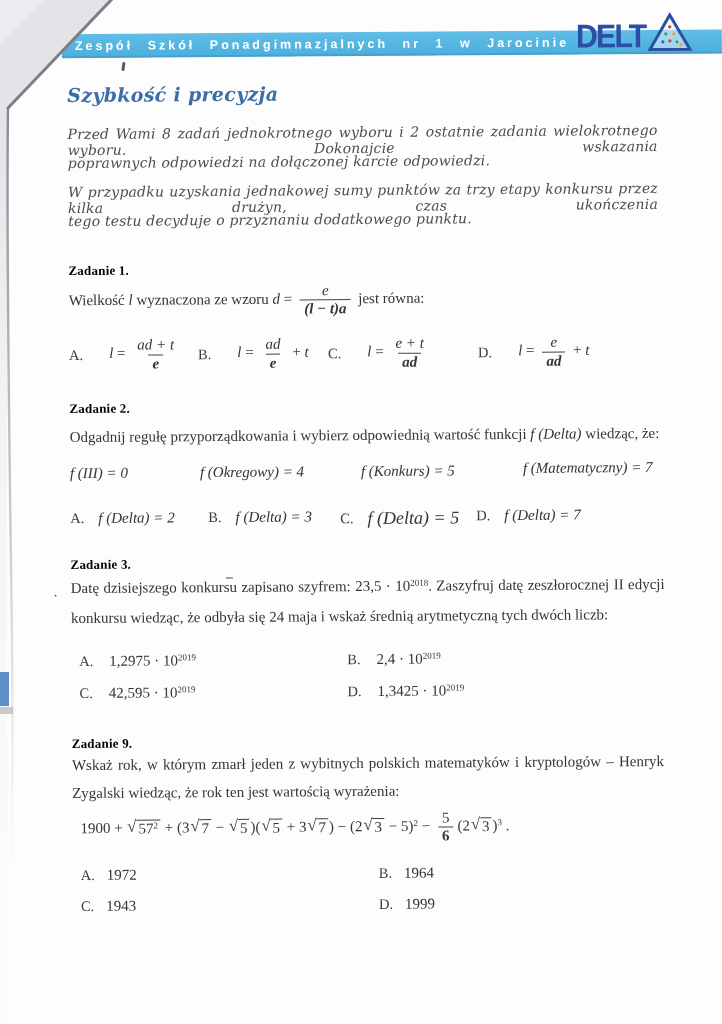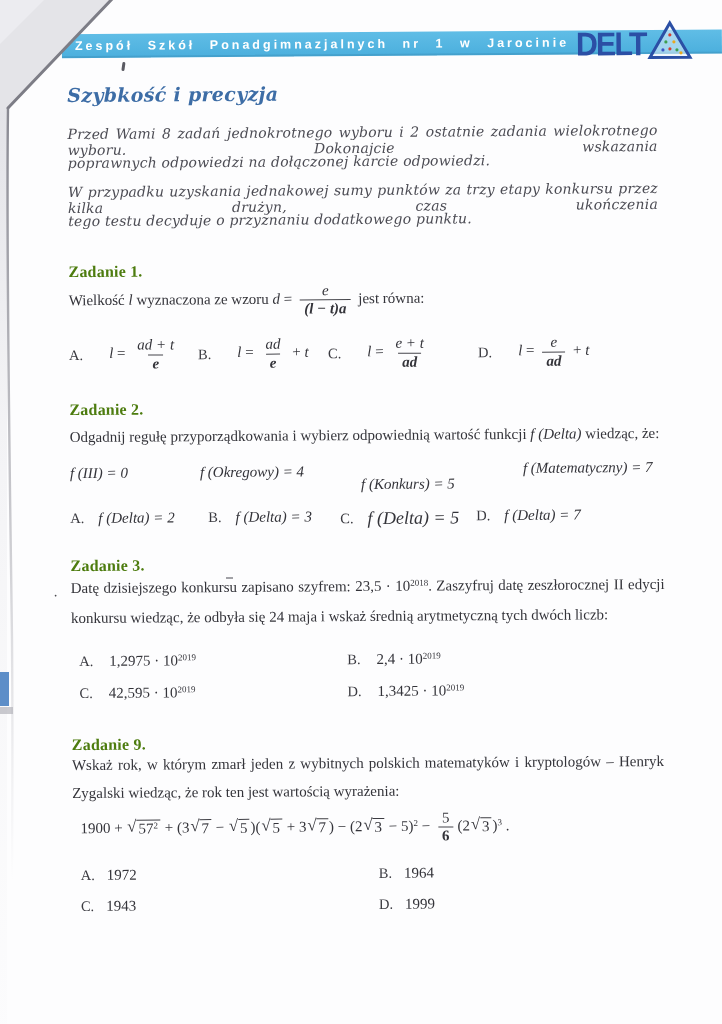--- a/index.html
+++ b/index.html
@@ -8,34 +8,34 @@
   .sheet{position:absolute;inset:0;transform:rotate(-0.4deg);transform-origin:80px 60px;}
 
   
   .banner{position:absolute;left:62px;top:34px;width:660px;height:24px;
           background:linear-gradient(180deg,#60bde6,#4bafdd);
           box-shadow:inset 0 -2px 0 rgba(50,125,165,.30);display:flex;align-items:center;}
   .banner-text{color:#ffffff;font-family:"Liberation Sans",sans-serif;font-weight:bold;
           font-size:12.5px;letter-spacing:3px;word-spacing:8px;padding-left:13px;white-space:nowrap;}
 
   
-  .logo{position:absolute;left:576px;top:24px;height:40px;display:flex;align-items:flex-end;z-index:3;}
+  .logo{position:absolute;left:576px;top:16px;height:40px;display:flex;align-items:flex-end;z-index:3;}
   .logo-text{font-family:"Liberation Sans",sans-serif;font-weight:800;font-size:33px;line-height:1;
           color:#2b4fa5;letter-spacing:-2px;transform:scaleX(.92);transform-origin:left bottom;}
   .logo svg{margin-left:-5px;display:block;}
 
   
   .title{position:absolute;left:67px;top:84px;font-family:"DejaVu Serif",serif;font-weight:bold;
           font-style:italic;font-size:19px;color:#3d6da6;letter-spacing:.3px;}
   .intro-line{position:absolute;left:67px;font-family:"DejaVu Serif",serif;font-style:italic;
           font-size:14px;color:#4c4c54;letter-spacing:.2px;white-space:nowrap;}
   .ij{white-space:normal;width:590px;text-align:justify;text-align-last:justify;}
 
   
-  .zh{position:absolute;left:67px;font-weight:bold;font-size:16px;color:#4d7c0f;letter-spacing:.2px;}
+  .zh{position:absolute;left:67px;font-weight:bold;font-size:13px;color:#000000;letter-spacing:.2px;}
 
   
   .qtext{position:absolute;font-size:15px;color:#34343a;}
   .jwide{width:594px;text-align:justify;text-align-last:justify;}
   .mi{font-style:italic;}
   .it{font-style:italic;}
   sup,.sup{font-size:.6em;line-height:0;vertical-align:.55em;}
 
   .frac{display:inline-flex;flex-direction:column;align-items:center;text-align:center;
         vertical-align:middle;margin:0 4px;line-height:1.15;}
@@ -119,21 +119,21 @@
       <span class="qtext" style="position:static;"><span class="it">l</span> = <span class="frac itf">
             <span class="num">e</span>
             <span class="den">ad</span>
           </span> + <span class="it">t</span></span>
     </div>
 
     <div class="zh" style="top:401px;">Zadanie 2.</div>
     <div class="qtext" style="left:67px;top:429px;">Odgadnij regułę przyporządkowania i wybierz odpowiednią wartość funkcji  <span class="it">f (Delta)</span> wiedząc, że:</div>
     <span class="qtext mi" style="left:67px;top:465px;">f (III) = 0</span>
     <span class="qtext mi" style="left:197px;top:465px;">f (Okregowy) = 4</span>
-    <span class="qtext mi" style="left:358px;top:465px;margin-top:13px;">f (Konkurs) = 5</span>
+    <span class="qtext mi" style="left:358px;top:465px;">f (Konkurs) = 5</span>
     <span class="qtext mi" style="left:520px;top:463px;">f (Matematyczny) = 7</span>
     <div class="opt g14" style="left:67px;top:510px;">
       <span class="lbl">A.</span>
       <span class="mi" style="font-size:15px;">f (Delta) = 2</span>
     </div>
     <div class="opt g14" style="left:205px;top:510px;">
       <span class="lbl">B.</span>
       <span class="mi" style="font-size:15px;">f (Delta) = 3</span>
     </div>
     <div class="opt g14" style="left:337px;top:510px;">

